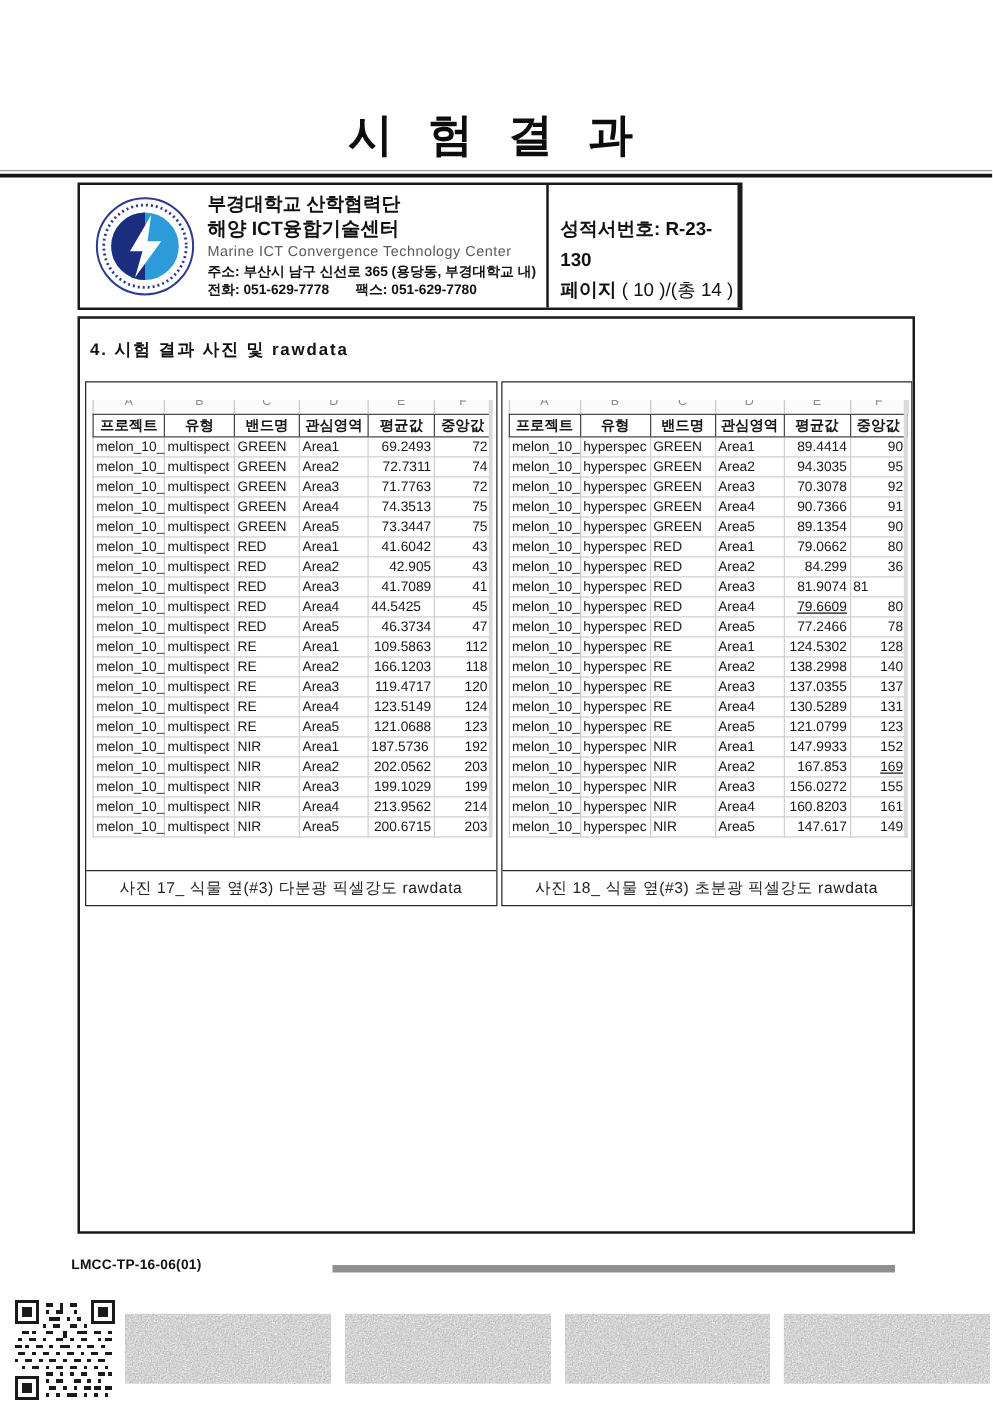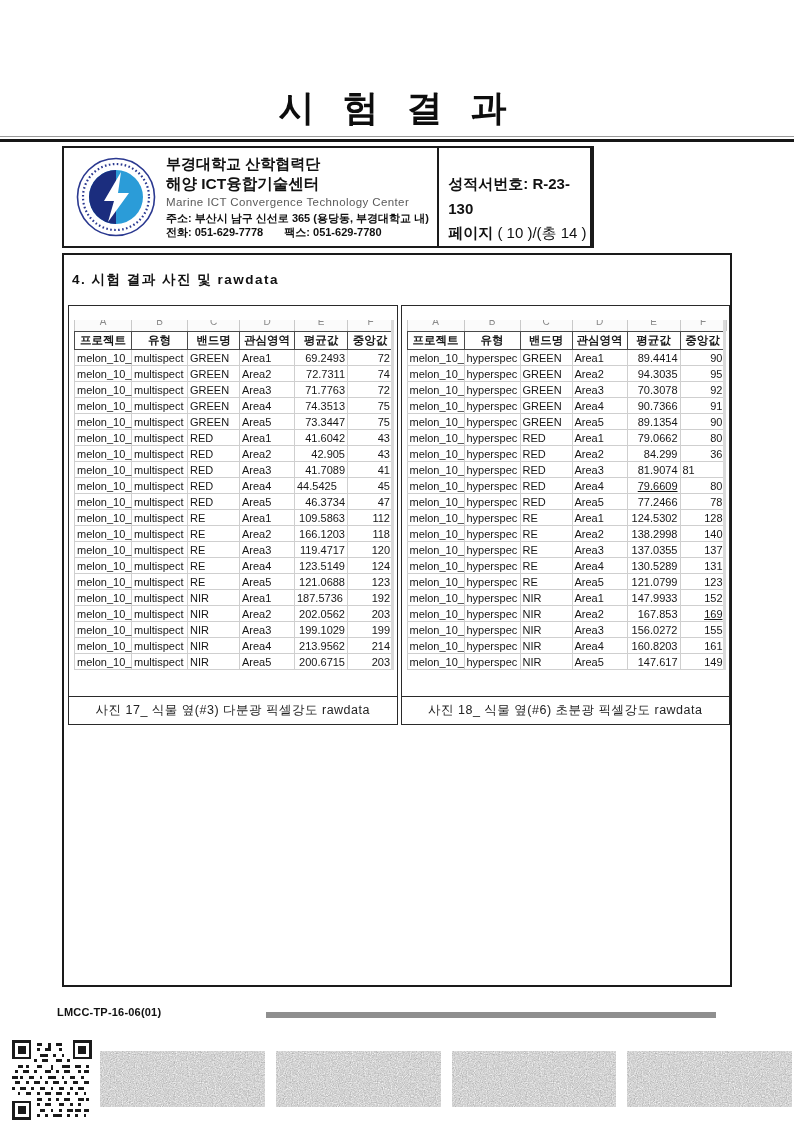--- a/index.html
+++ b/index.html
@@ -530,21 +530,21 @@
                   <td style="text-align: left;">hyperspec</td>
                   <td style="text-align: left;">NIR</td>
                   <td style="text-align: left;">Area5</td>
                   <td style="text-align: right;">147.617</td>
                   <td style="text-align: right;">149</td>
                 </tr>
               </tbody>
           </table>
         </div>
         <div class="edge-strip"></div>
-        <div class="caption">사진 18_ 식물 옆(#6) 초분광 픽셀강도 rawdata</div>
+        <div class="caption">사진 18_ 식물 옆(#3) 초분광 픽셀강도 rawdata</div>
       </div>
 
     </div>
   </div>
 
   <div class="doccode">LMCC-TP-16-06(01)</div>
   <div class="graybar"></div>
 
   <svg class="qr" viewBox="0 0 29 29" shape-rendering="crispEdges">
     <rect width="29" height="29" fill="#ffffff"></rect>

